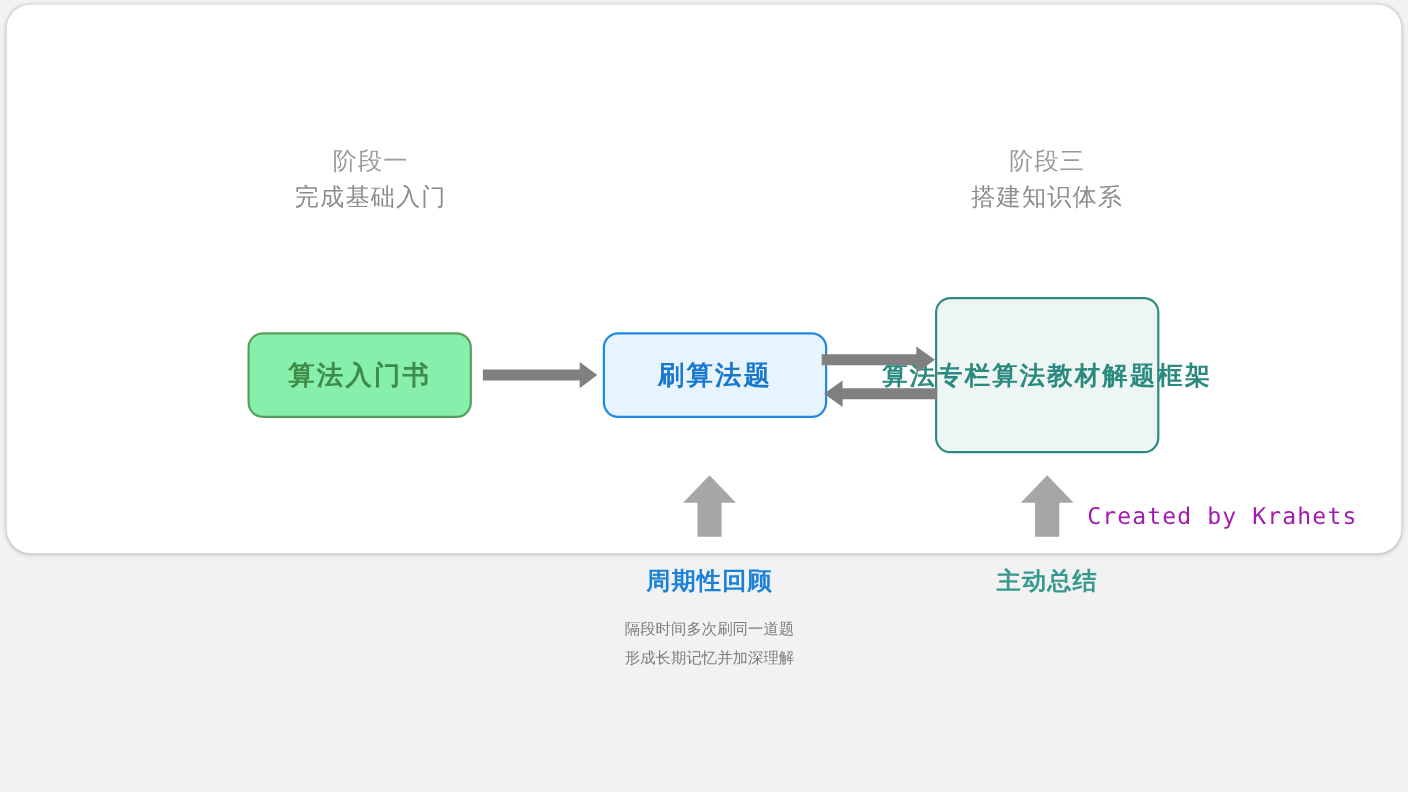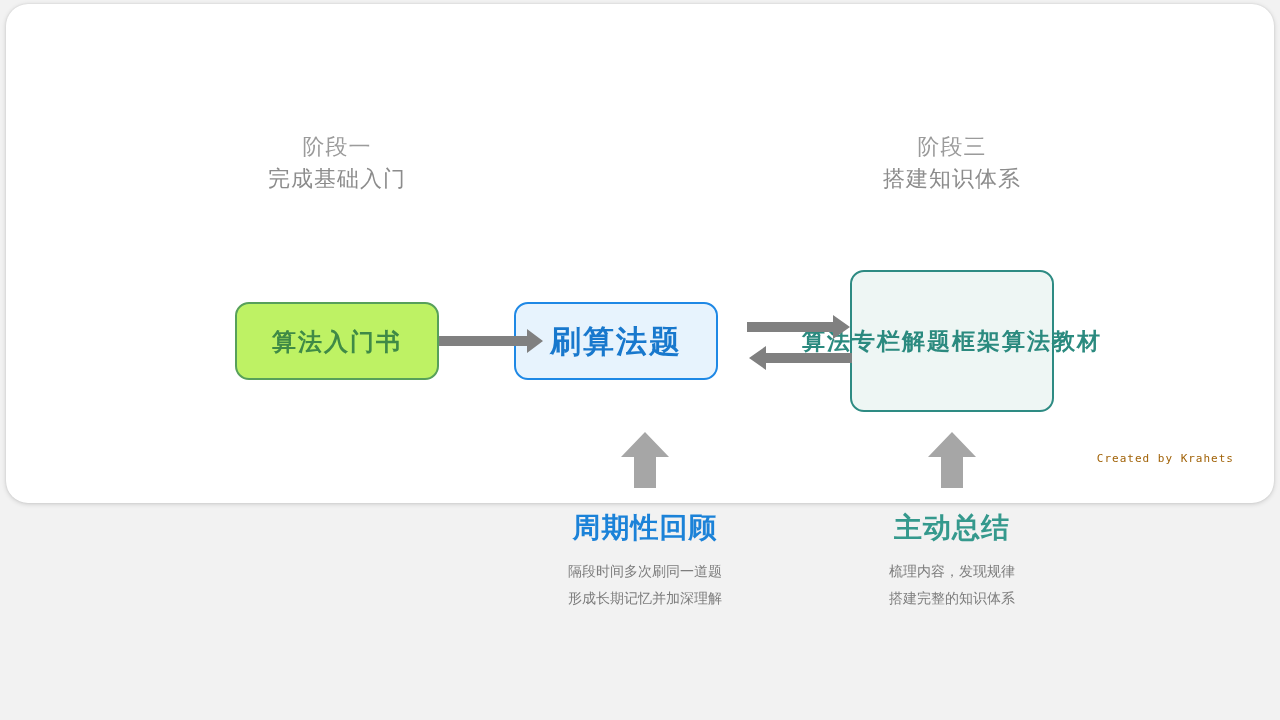--- a/index.html
+++ b/index.html
@@ -61,32 +61,32 @@
     display: flex;
     flex-direction: row;
     align-items: center;
     justify-content: center;
     font-weight: bold;
     letter-spacing: 2px;
   }
   .node .line { line-height: 37px; white-space: nowrap; }
 
   #node-book {
-    left: 229px; top: 298px; width: 204px; height: 78px;
-    background: #bef264;
+    left: 219px; top: 298px; width: 204px; height: 78px;
+    background: #86efac;
     border: 2px solid #57a05a;
     color: #3f8a46;
     font-size: 24px;
   }
   #node-practice {
-    left: 508px; top: 298px; width: 204px; height: 78px;
+    left: 542px; top: 298px; width: 204px; height: 78px;
     background: #e7f3fd;
     border: 2px solid #1e88e5;
     color: #1878cd;
-    font-size: 31px;
+    font-size: 24px;
   }
   #node-system {
     left: 844px; top: 266px; width: 204px; height: 142px;
     background: #eef6f4;
     border: 2px solid #2e8b83;
     color: #2b8a7f;
     font-size: 23px;
   }
 
   
@@ -94,44 +94,44 @@
     position: absolute;
     overflow: visible;
   }
 
   
   .note {
     position: absolute;
     text-align: center;
   }
   .note-title {
-    font-size: 28px;
+    font-size: 22px;
     font-weight: bold;
     letter-spacing: 1px;
     line-height: 32px;
     white-space: nowrap;
   }
   .note-title.blue { color: #1b82d8; }
   .note-title.teal { color: #35998d; }
   .note-body {
     margin-top: 14px;
     font-size: 14px;
     color: #7d7d7d;
     line-height: 27px;
     white-space: nowrap;
   }
 
   
   #watermark {
     position: absolute;
     right: 40px;
-    bottom: 38px;
+    bottom: 22px;
     font-family: "DejaVu Sans Mono", "Liberation Mono", monospace;
-    font-size: 11px;
-    color: #a16207;
+    font-size: 21px;
+    color: #a21caf;
     letter-spacing: 1px;
     white-space: nowrap;
   }
 </style>
 </head>
 <body>
 
 <div id="canvas">
   <div id="card">
 
@@ -151,22 +151,22 @@
     <div class="node" id="node-book">
       <div class="line">算法入门书</div>
     </div>
 
     <div class="node" id="node-practice">
       <div class="line">刷算法题</div>
     </div>
 
     <div class="node" id="node-system">
       <div class="line">算法专栏</div>
+      <div class="line">算法教材</div>
       <div class="line">解题框架</div>
-      <div class="line">算法教材</div>
     </div>
 
     <svg class="arrow-svg" style="left:433px; top:320px;" width="106" height="34" viewBox="0 0 106 34">
       <path d="M0,12 L88,12 L88,5 L104,17 L88,29 L88,22 L0,22 Z" fill="#808080"></path>
     </svg>
 
     <svg class="arrow-svg" style="left:741px; top:308px;" width="105" height="32" viewBox="0 0 105 32">
       <path d="M0,10 L86,10 L86,3 L103,15 L86,27 L86,20 L0,20 Z" fill="#808080"></path>
     </svg>
 
@@ -185,22 +185,18 @@
     <div class="note" style="left:489px; top:508px; width:300px;">
       <div class="note-title blue">周期性回顾</div>
       <div class="note-body">
         <div>隔段时间多次刷同一道题</div>
         <div>形成长期记忆并加深理解</div>
       </div>
     </div>
 
     <div class="note" style="left:796px; top:508px; width:300px;">
       <div class="note-title teal">主动总结</div>
-      <div class="note-body">
-        <div>梳理内容，发现规律</div>
-        <div>搭建完整的知识体系</div>
-      </div>
     </div>
 
     <div id="watermark">Created by Krahets</div>
 
   </div>
 </div>
 
 </body></html>

